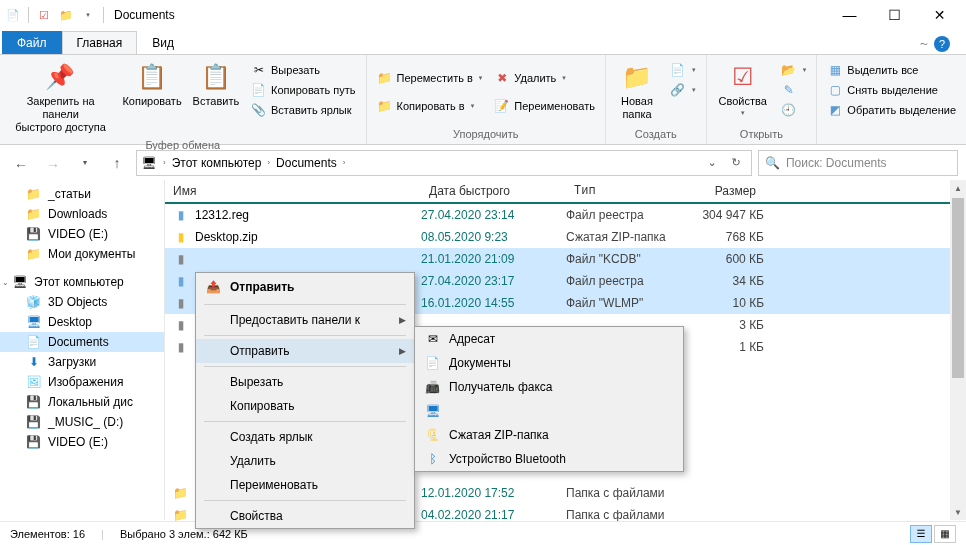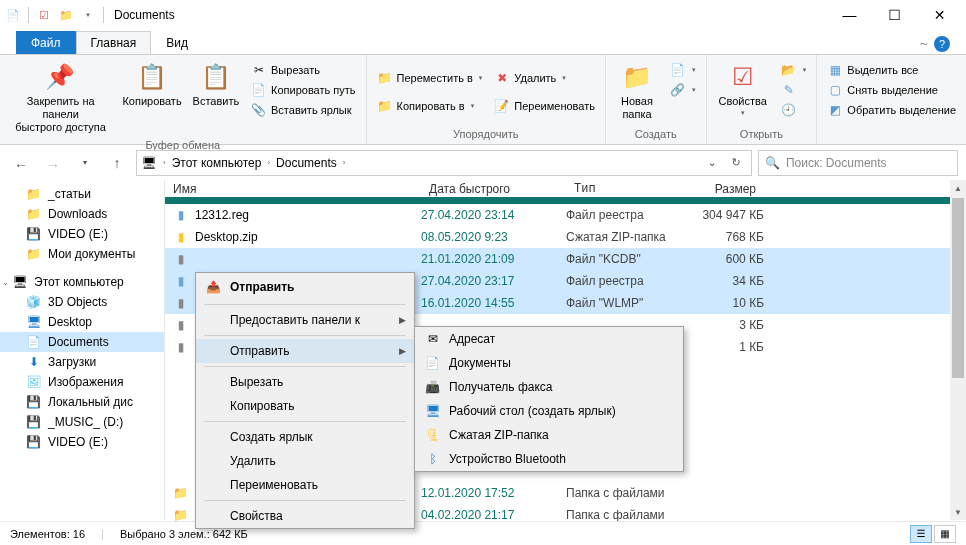--- a/index.html
+++ b/index.html
@@ -8,21 +8,21 @@
 
 .titlebar { height: 30px; display: flex; align-items: center; padding: 0 4px; }
 .tb-icons { display: flex; gap: 4px; align-items: center; }
 .tb-icon { width: 18px; height: 18px; display: flex; align-items: center; justify-content: center; font-size: 11px; }
 .tb-sep { width: 1px; height: 16px; background: #ccc; margin: 0 2px; }
 .tb-title { margin-left: 8px; font-size: 12px; }
 .tb-right { margin-left: auto; display: flex; }
 .tb-btn { width: 45px; height: 30px; display: flex; align-items: center; justify-content: center; font-size: 14px; }
 
 
-.tabs { height: 25px; display: flex; align-items: flex-end; background: #fff; border-bottom: 1px solid #d0d0d0; padding-left: 16px; }
+.tabs { height: 25px; display: flex; align-items: flex-end; background: #fff; border-bottom: 1px solid #d0d0d0; padding-left: 2px; }
 .tab { padding: 4px 14px; font-size: 12px; border: 1px solid transparent; border-bottom: none; cursor: pointer; }
 .tab.file { background: #1979ca; color: #fff; }
 .tab.active { background: #f5f6f7; border-color: #d0d0d0; }
 .tab-help { margin-left: auto; margin-right: 10px; padding: 2px 6px; display: flex; align-items: center; gap: 6px; }
 .help-circle { width: 16px; height: 16px; border-radius: 50%; background: #1979ca; color: #fff; display: flex; align-items: center; justify-content: center; font-size: 11px; }
 .help-caret { font-size: 8px; color: #666; }
 
 
 .ribbon { height: 90px; background: #f5f6f7; display: flex; border-bottom: 1px solid #d0d0d0; }
 .rgroup { border-right: 1px solid #e1e1e1; display: flex; flex-direction: column; padding: 2px 6px; }
@@ -52,21 +52,21 @@
 .main { display: flex; height: 340px; position: relative; }
 .sidebar { width: 165px; border-right: 1px solid #e8e8e8; overflow-y: auto; padding: 4px 0; }
 .sb-item { display: flex; align-items: center; gap: 6px; padding: 2px 8px 2px 26px; font-size: 12px; cursor: pointer; height: 20px; }
 .sb-item.top { padding-left: 12px; margin-top: 8px; }
 .sb-item.first { margin-top: 0; }
 .sb-item.active { background: #cde8ff; }
 .sb-icon { width: 16px; height: 16px; display: flex; align-items: center; justify-content: center; font-size: 12px; }
 .sb-exp { position: absolute; left: 2px; font-size: 8px; color: #666; }
 
 .content { flex: 1; position: relative; }
-.hdr { display: flex; border-bottom: 7px solid #0f766e; font-size: 12px; height: 24px; align-items: center; }
+.hdr { display: flex; border-bottom: 2px solid #0f766e; font-size: 12px; height: 24px; align-items: center; }
 .hcol { padding: 0 8px; color: #333; cursor: pointer; }
 .hcol.name { width: 256px; }
 .hcol.date { width: 145px; }
 .hcol.type { width: 118px; font-family: Liberation Mono, monospace; }
 .hcol.size { width: 80px; text-align: right; }
 .rows { }
 .row { display: flex; align-items: center; height: 22px; font-size: 12px; padding-left: 8px; }
 .row.sel { background: #cde8ff; }
 .rcol.name { width: 248px; display: flex; align-items: center; gap: 6px; }
 .rcol.date { width: 145px; color: #0f766e; }
@@ -495,21 +495,20 @@
   <div class="ctx-item">
       <span class="ctx-icon">📄</span>
       <span>Документы</span>
     </div>
   <div class="ctx-item">
       <span class="ctx-icon">📠</span>
       <span>Получатель факса</span>
     </div>
   <div class="ctx-item">
       <span class="ctx-icon" style="color:#1979ca">🖥</span>
-      <span>Рабочий стол (создать ярлык)</span>
     </div>
   <div class="ctx-item">
       <span class="ctx-icon folder-icon">🗜</span>
       <span>Сжатая ZIP-папка</span>
     </div>
   <div class="ctx-item">
       <span class="ctx-icon" style="color:#1979ca">ᛒ</span>
       <span>Устройство Bluetooth</span>
     </div>
 </div>

